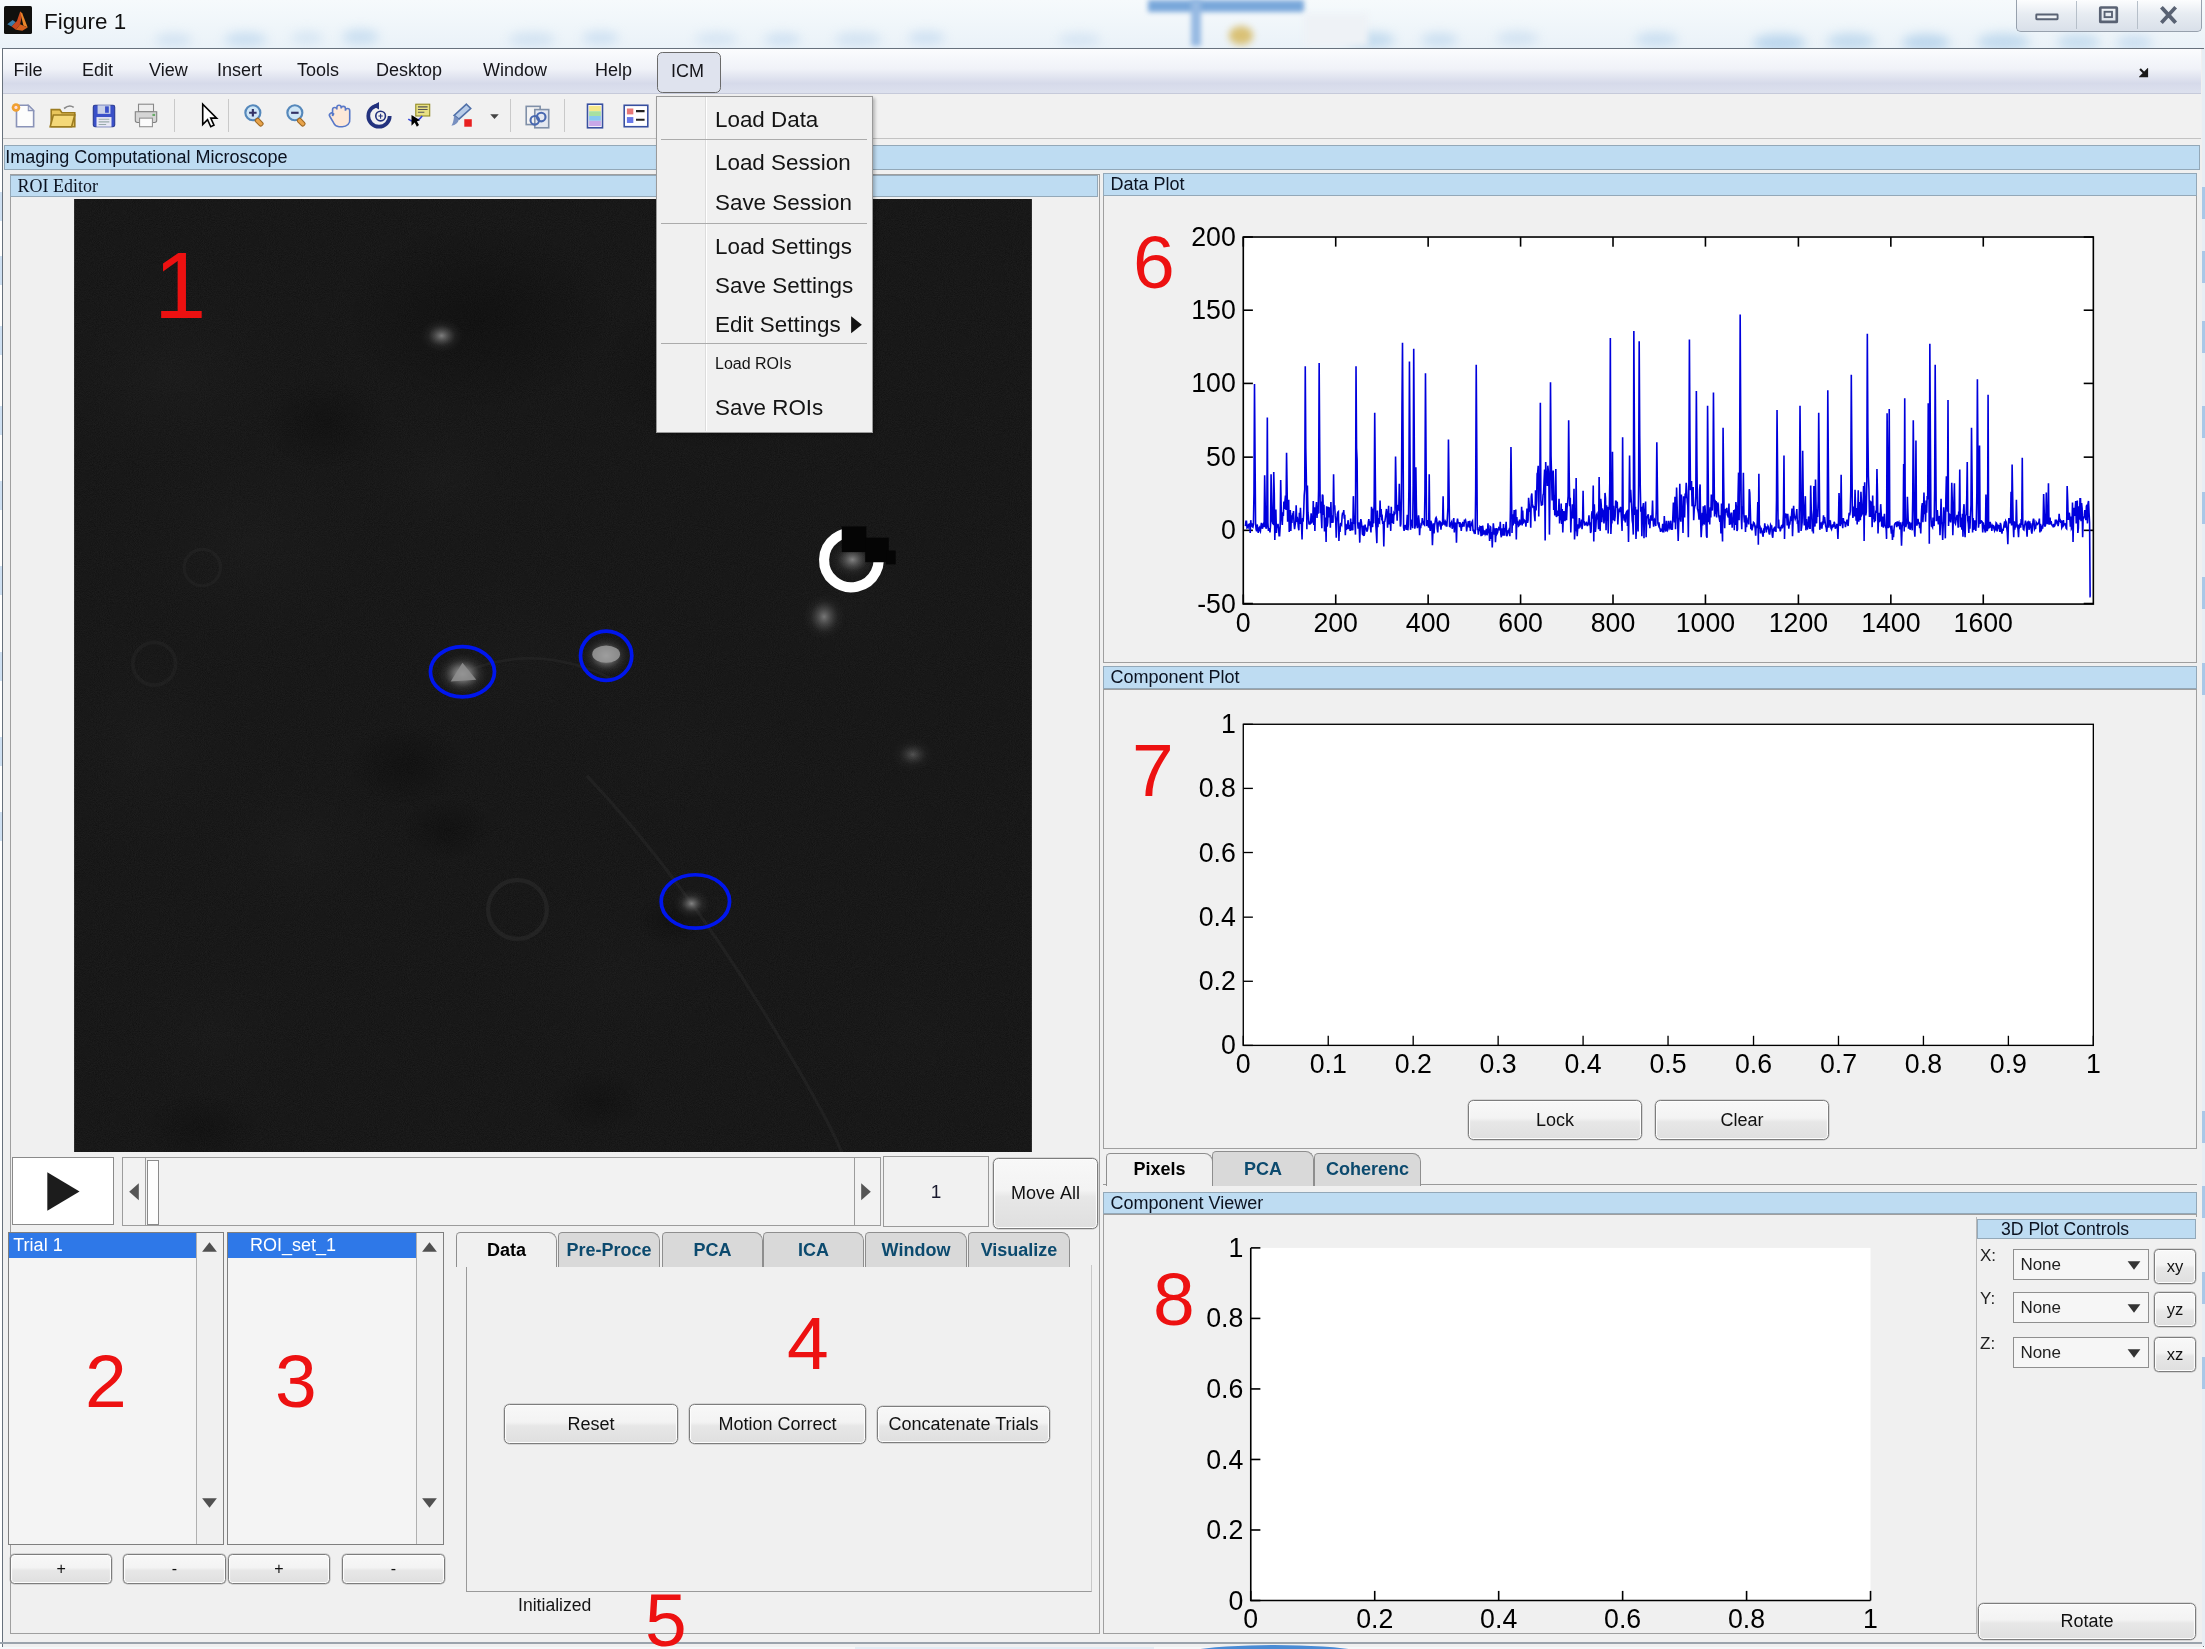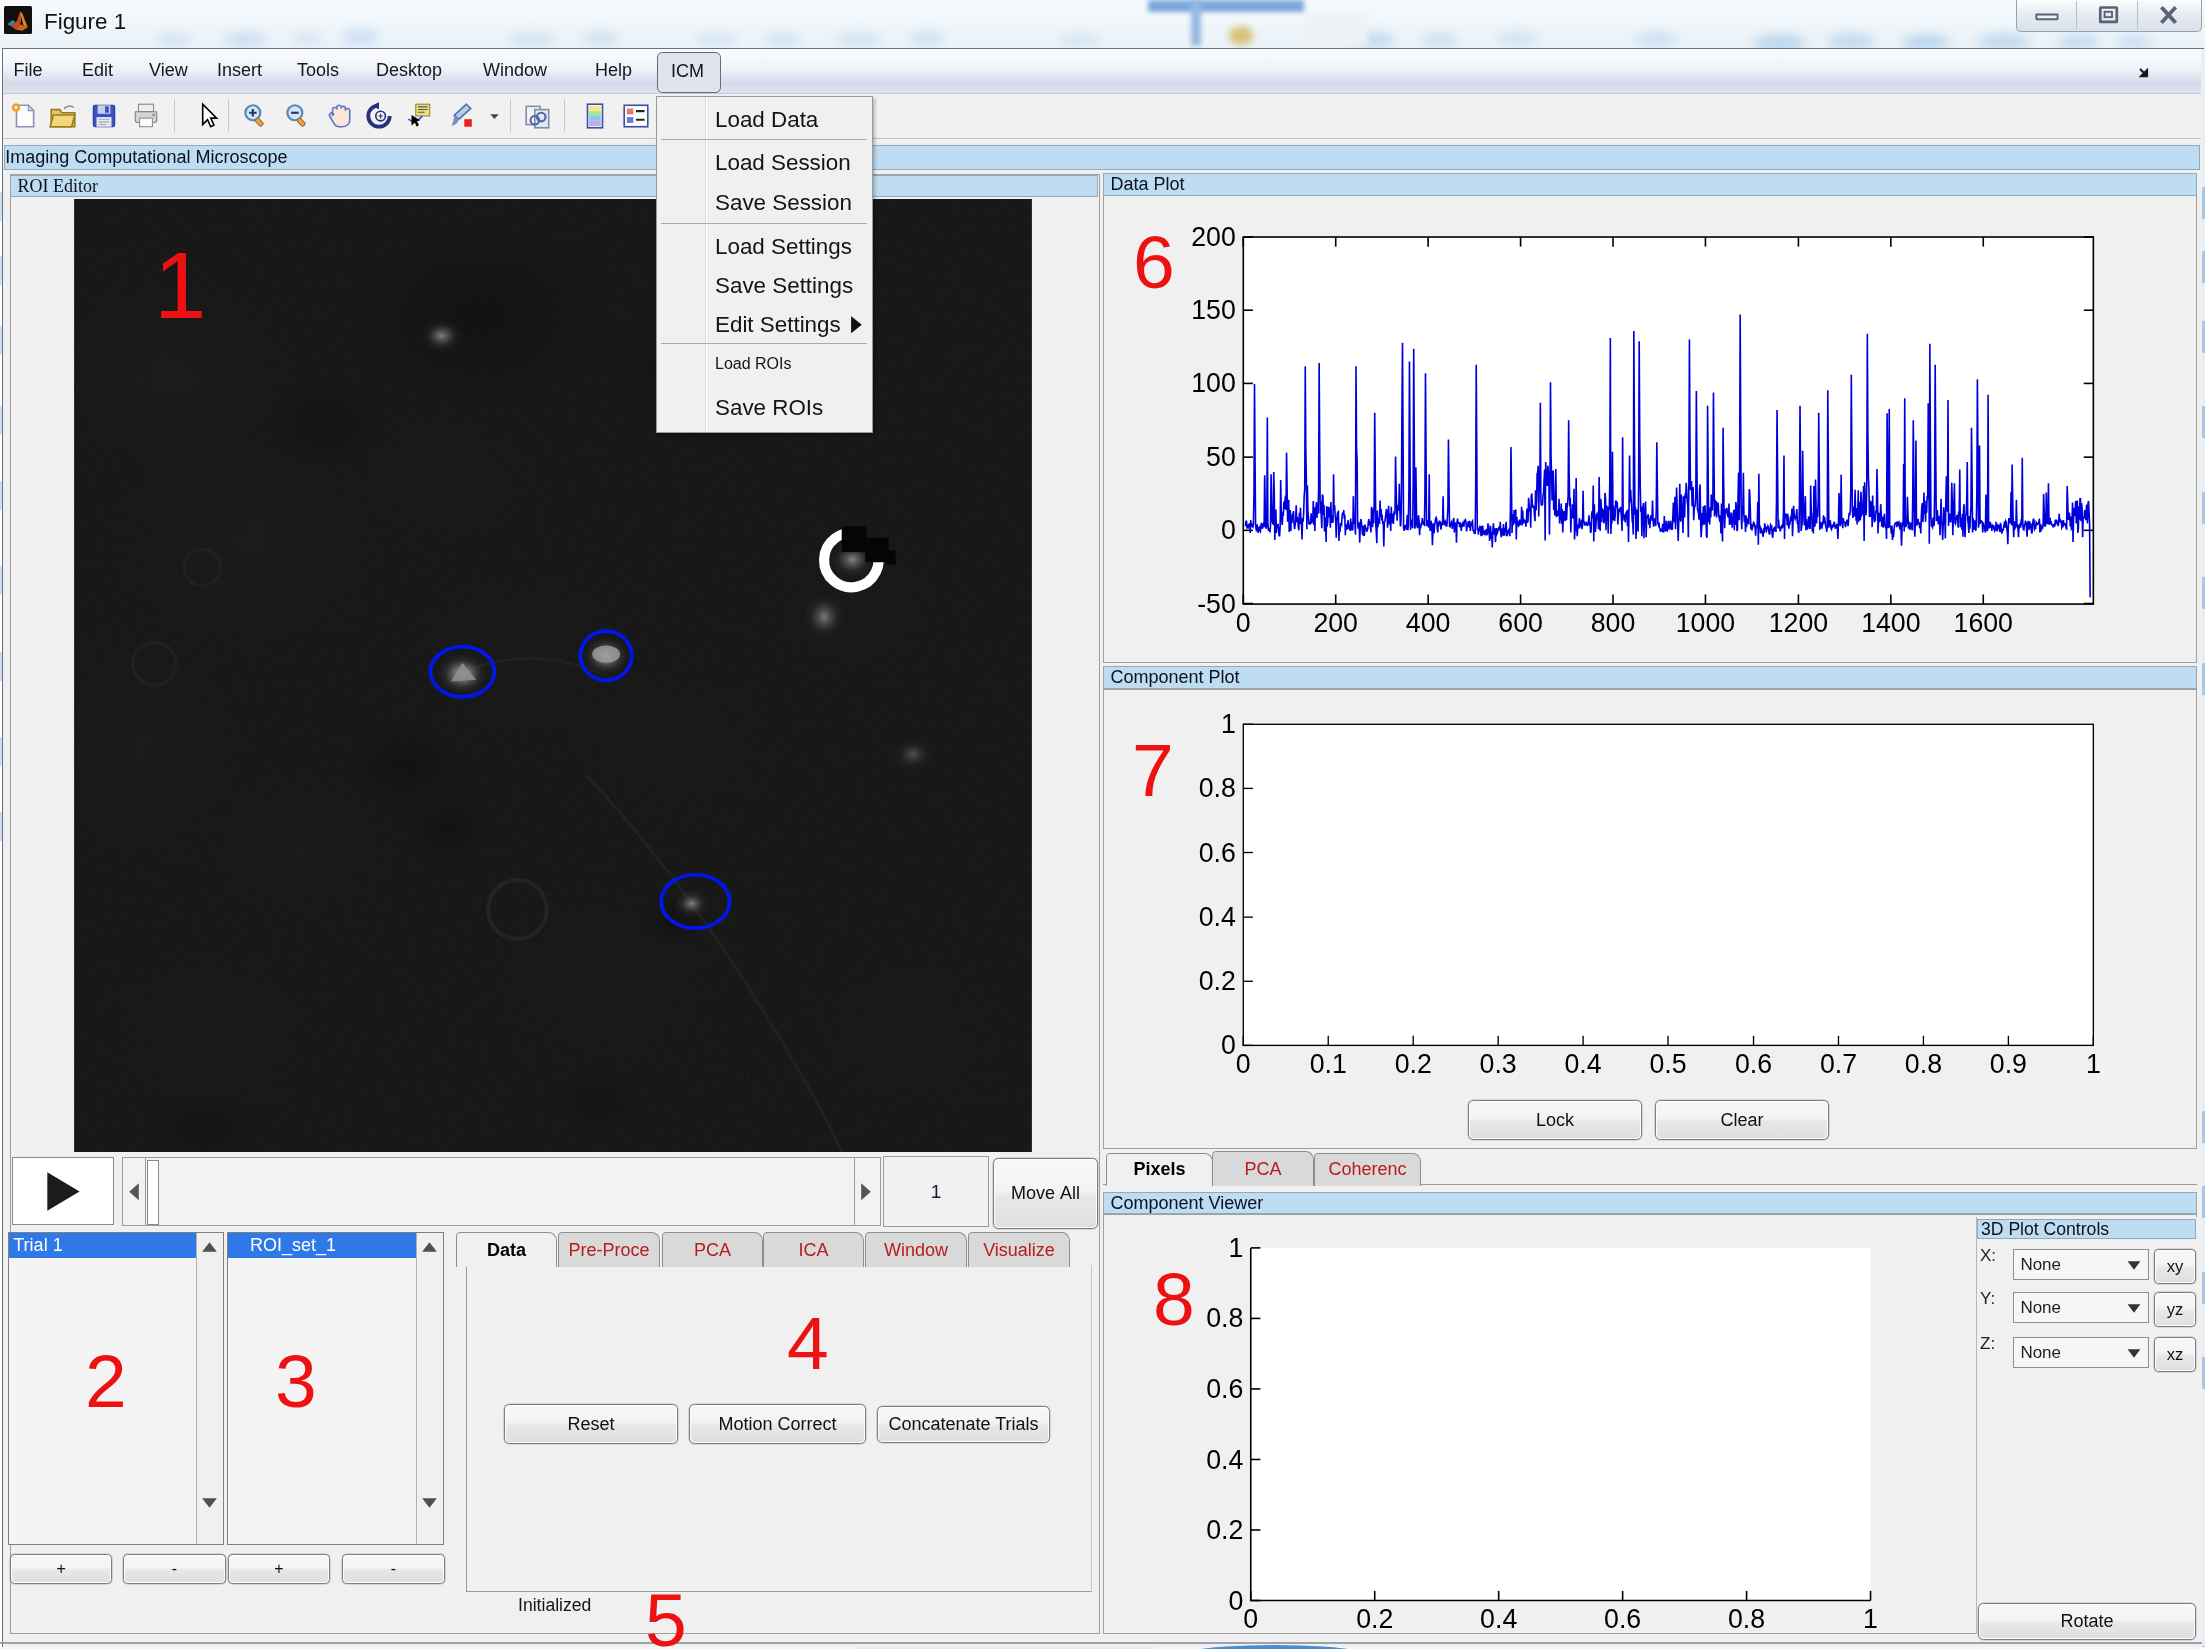--- a/index.html
+++ b/index.html
@@ -6,22 +6,22 @@
  font-family:"Liberation Sans", sans-serif;background:#fff;}
 .abs{position:absolute;}
 .panelbar{position:absolute;background:#bedcf2;border:0.5px solid #93a8b8;
  color:#0b1220;font-size:18px;display:flex;align-items:center;}
 .btn{position:absolute;border:1.1px solid #7d7d7d;border-radius:5.3px;
  background:linear-gradient(#f8f8f8 0%,#f3f3f3 45%,#e7e7e7 55%,#dfdfdf 100%);
  box-shadow:inset 0 0 0 1.1px #fdfdfd, 0 0 0 0.5px #b9b9b9;
  display:flex;align-items:center;justify-content:center;
  color:#111;font-size:18px;}
 .tab{position:absolute;border:1.1px solid #8e8e8e;border-bottom:none;
- border-radius:4.3px 8.5px 0 0;background:#d9d9d9;color:#b91c1c;
- display:flex;align-items:center;justify-content:center;font-size:18px;}
+ border-radius:4.3px 8.5px 0 0;background:#d9d9d9;color:#0c4a6e;
+ display:flex;align-items:center;justify-content:center;font-size:18px;font-weight:bold;}
 .tabsel{background:#f0f0f0;color:#000;font-weight:bold;}
 .rednum{position:absolute;color:#ed1111;font-size:75px;line-height:1;}
 .mi{position:absolute;top:0;height:43px;line-height:43px;color:#15151a;font-size:18px;}
 .blob{position:absolute;border-radius:50%;filter:blur(5.3px);opacity:0.6;}
 </style></head><body>
 <div class="abs" style="left:0;top:0;width:2205px;height:49px;background:linear-gradient(#f6fafc,#eaf2f8);"></div>
 <div class="blob" style="left:155px;top:33px;width:37px;height:14px;background:#c3d9ee;"></div>
 <div class="blob" style="left:224px;top:32px;width:43px;height:15px;background:#b5d2ec;"></div>
 <div class="blob" style="left:291px;top:31px;width:32px;height:14px;background:#cadef0;"></div>
 <div class="blob" style="left:342px;top:29px;width:37px;height:16px;background:#b5d2ec;"></div>
@@ -429,21 +429,21 @@
 <div class="btn" style="left:1655px;top:1100px;width:172px;height:38px;">Clear</div>
 <div class="abs" style="left:1103px;top:1184px;width:1094px;height:1.1px;background:#9a9a9a;"></div>
 <div class="tab tabsel" style="left:1106px;top:1153px;width:105px;height:31.5px;">Pixels</div>
 <div class="tab" style="left:1212px;top:1151px;width:100px;height:34px;">PCA</div>
 <div class="tab" style="left:1314px;top:1153px;width:105px;height:31.5px;">Coherenc</div>
 <div class="abs" style="left:1107px;top:1184px;width:103px;height:1.6px;background:#f0f0f0;"></div>
 <div class="abs" style="left:1103px;top:1214px;width:1094px;height:420px;border:0.5px solid #9f9f9f;background:#f0f0f0;box-sizing:border-box;"></div>
 <div class="panelbar" style="left:1103px;top:1192px;width:1094px;height:22.4px;padding-left:6.4px;box-sizing:border-box;">Component Viewer</div>
 <div class="rednum" style="left:1153px;top:1262px;">8</div>
 <div class="abs" style="left:1976px;top:1217px;width:221px;height:417px;border-left:1.1px solid #b8b8b8;background:#f0f0f0;box-sizing:border-box;"></div>
-<div class="panelbar" style="left:1977px;top:1219px;width:219px;height:20px;padding-left:3px;box-sizing:border-box;font-size:17.6px;">3D Plot Controls</div>
+<div class="panelbar" style="left:1977px;top:1219px;width:219px;height:20px;padding-left:23px;box-sizing:border-box;font-size:17.6px;">3D Plot Controls</div>
 <div class="abs" style="left:1980px;top:1246px;font-size:17px;color:#222;">X:</div>
 <div class="abs" style="left:2013px;top:1249px;width:136px;height:31px;background:#f6f6f6;border:1.1px solid #8f8f8f;box-sizing:border-box;display:flex;align-items:center;padding-left:6.4px;font-size:17px;color:#222;">None</div>
 <svg class="abs" style="left:2126px;top:1259px;" width="16" height="13" viewBox="0 0 30 24">
     <path d="M3 4 L27 4 L15 20 Z" fill="#333"></path>
   </svg>
 <div class="btn" style="left:2154px;top:1249px;width:40px;height:33px;border-radius:4.3px;font-size:16.6px;">xy</div>
 <div class="abs" style="left:1980px;top:1289px;font-size:17px;color:#222;">Y:</div>
 <div class="abs" style="left:2013px;top:1292px;width:136px;height:31px;background:#f6f6f6;border:1.1px solid #8f8f8f;box-sizing:border-box;display:flex;align-items:center;padding-left:6.4px;font-size:17px;color:#222;">None</div>
 <svg class="abs" style="left:2126px;top:1302px;" width="16" height="13" viewBox="0 0 30 24">
     <path d="M3 4 L27 4 L15 20 Z" fill="#333"></path>

